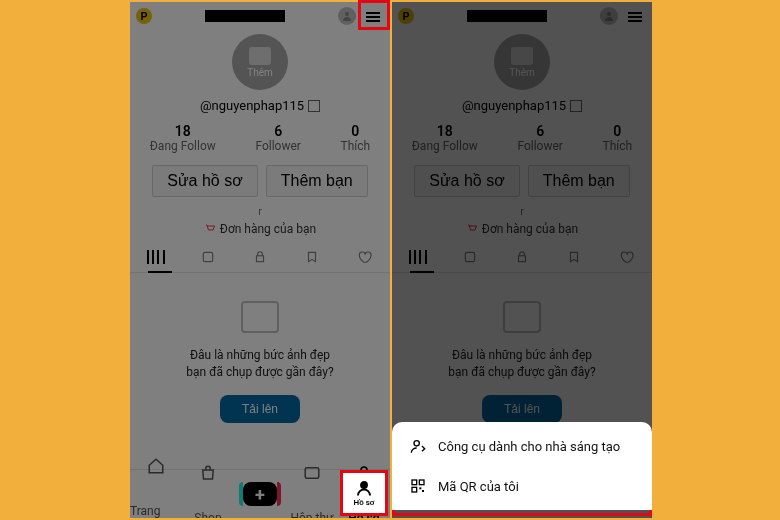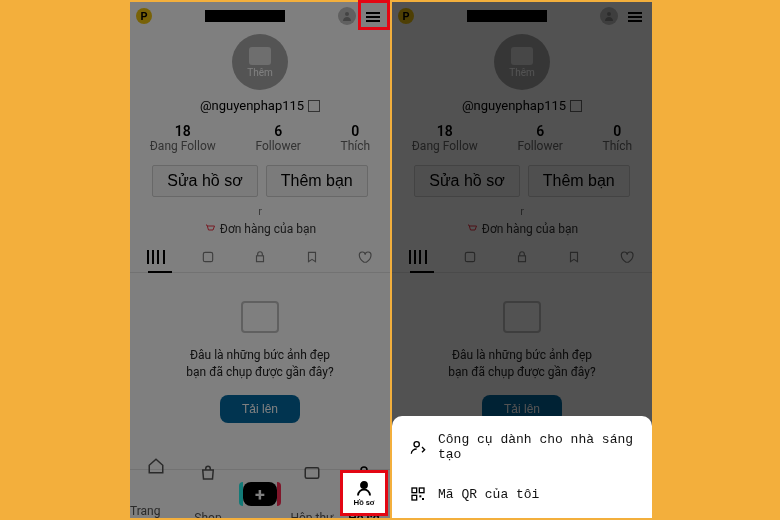--- a/index.html
+++ b/index.html
@@ -42,21 +42,21 @@
 .emptyText{font-size:12px;color:#222;margin-top:14px;line-height:1.4;}
 .uploadBtn{background:#0369a1;color:#fff;padding:7px 22px;border:none;border-radius:8px;font-size:12px;margin-top:14px;}
 .bottomNav{position:absolute;bottom:0;left:0;right:0;height:48px;background:#fff;display:flex;border-top:1px solid #e5e5e5;}
 .navItem{flex:1;display:flex;flex-direction:column;align-items:center;justify-content:center;gap:1px;}
 .navLabel{font-size:12px;color:#555;margin-top:28px;}
 .navIcon{width:18px;height:18px;display:flex;align-items:center;justify-content:center;}
 .plusBtn{width:34px;height:24px;background:#000;border-radius:8px;display:flex;align-items:center;justify-content:center;position:relative;}
 .plusBtn::before{content:"";position:absolute;left:-4px;top:0;bottom:0;width:4px;background:#25f4ee;border-radius:8px 0 0 8px;}
 .plusBtn::after{content:"";position:absolute;right:-4px;top:0;bottom:0;width:4px;background:#fe2c55;border-radius:0 8px 8px 0;}
 .plusSign{color:#fff;font-size:18px;font-weight:700;}
-.sheet{position:absolute;left:0;right:0;bottom:0;background:#fff;border-radius:10px 10px 0 0;padding:4px 0;z-index:10;font-family:Liberation Mono, monospace;}
+.sheet{position:absolute;left:0;right:0;bottom:8px;background:#fff;border-radius:10px 10px 0 0;padding:4px 0;z-index:10;}
 .sheetRow{display:flex;align-items:center;gap:12px;padding:12px 18px;font-size:13px;color:#111;}
 .sheetIcon{width:16px;height:16px;}
 svg{display:block;}
 </style>
 </head>
 <body>
 
 <div class="canvas">
 
   <div class="phone p1">

